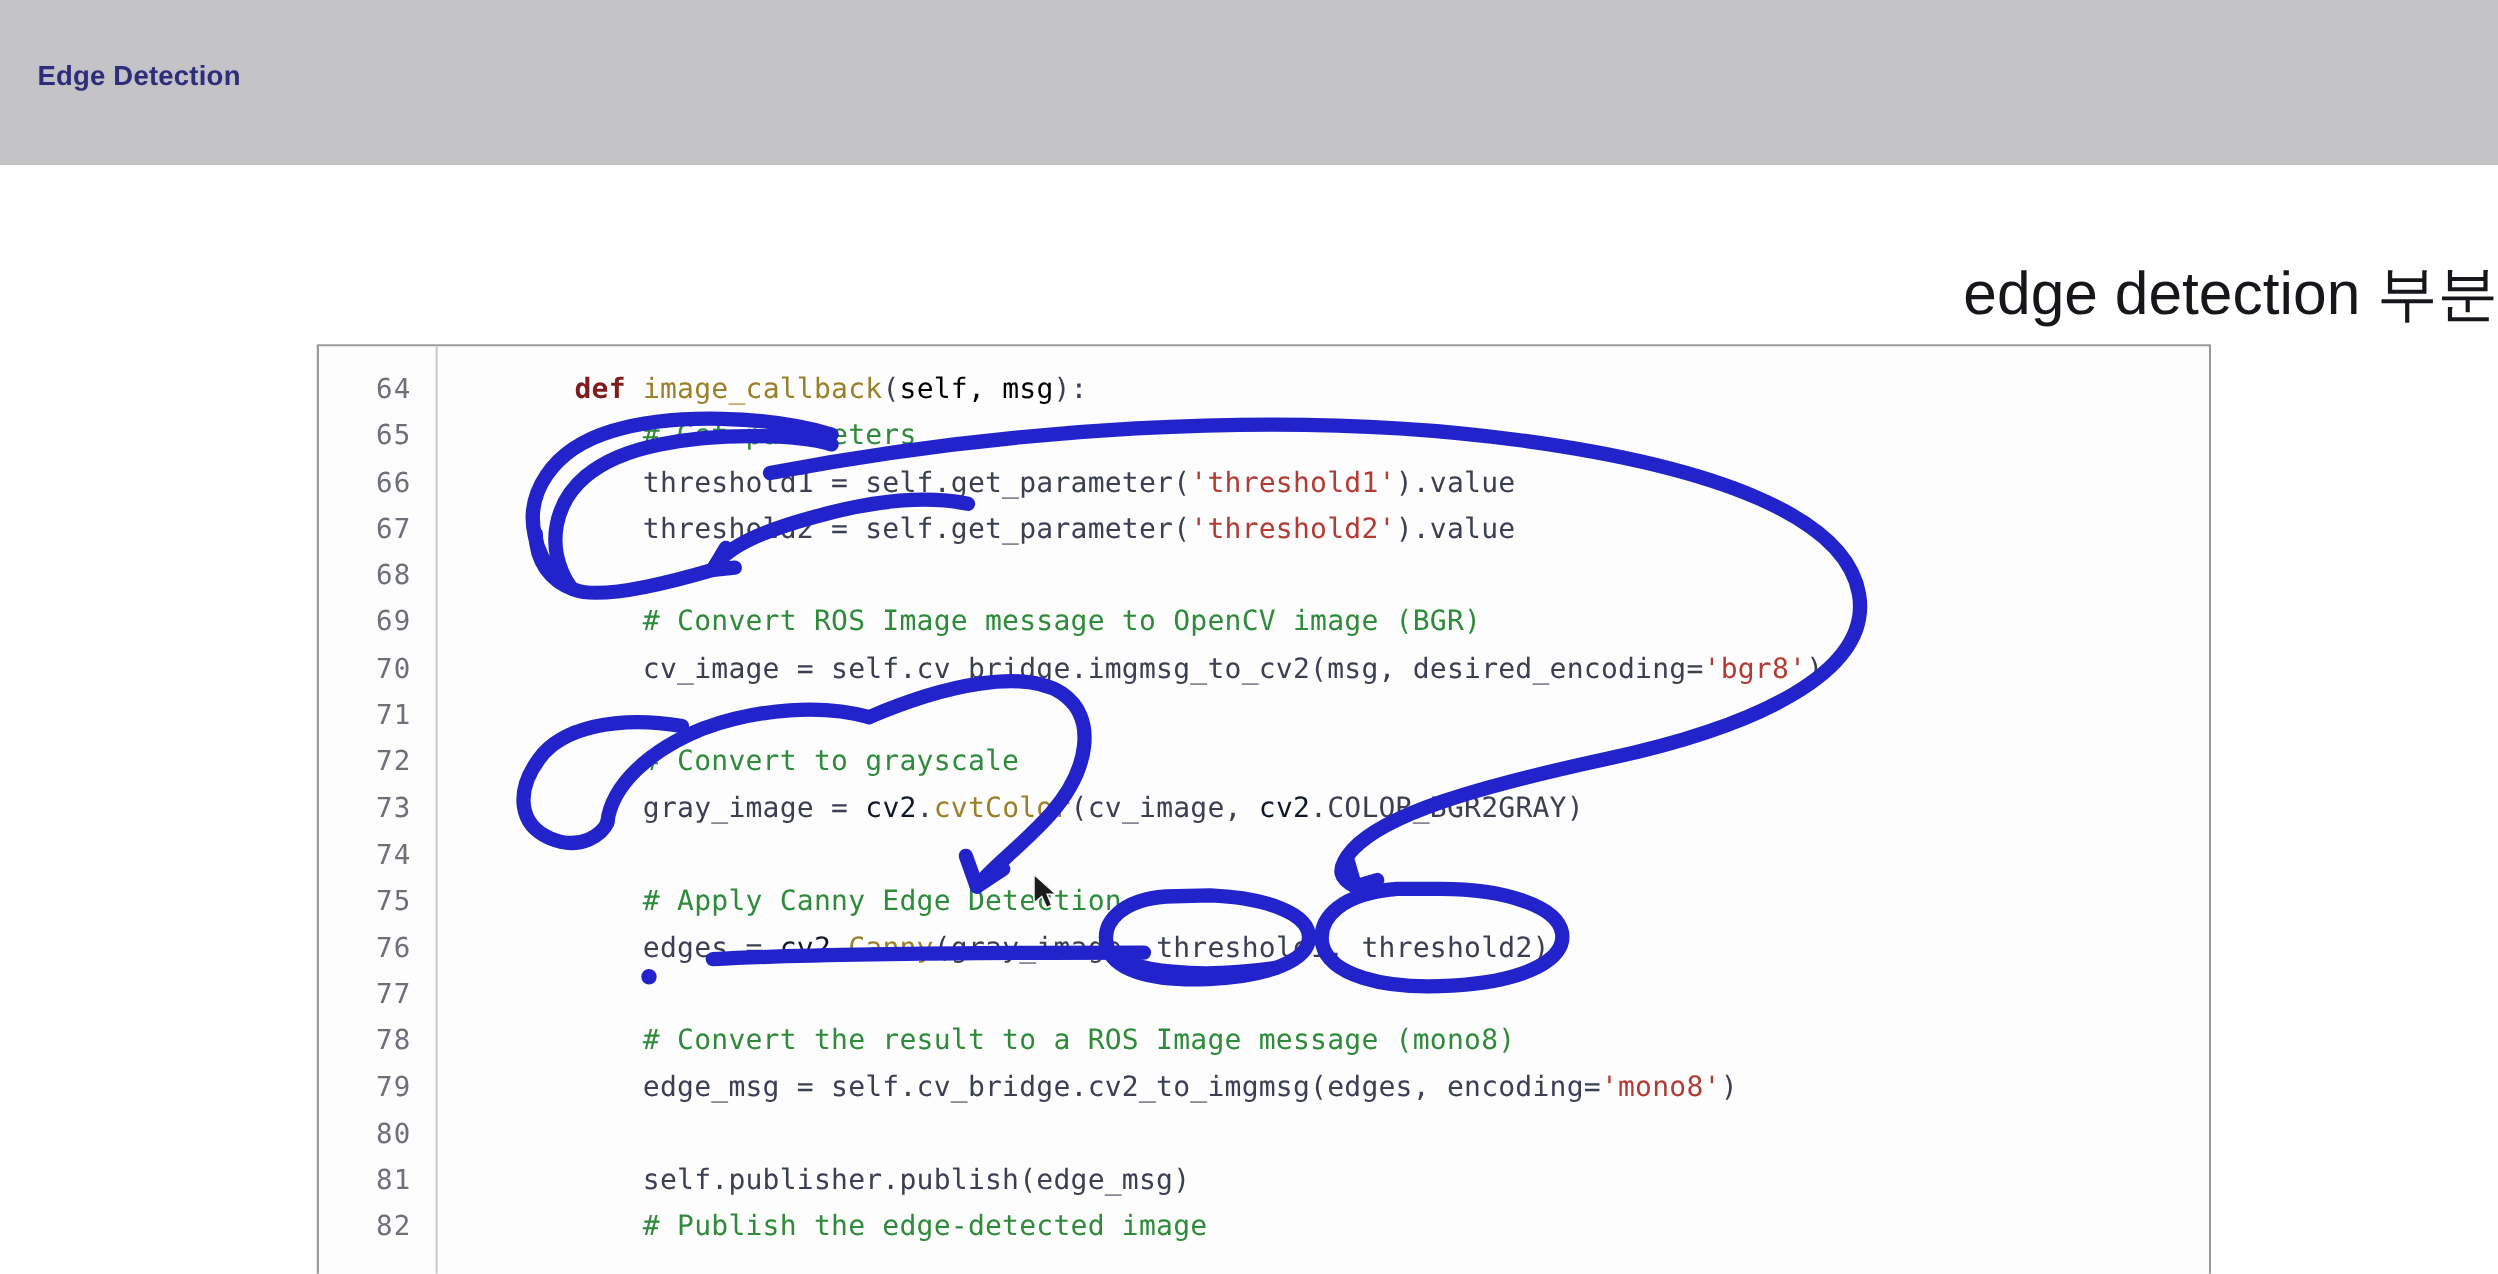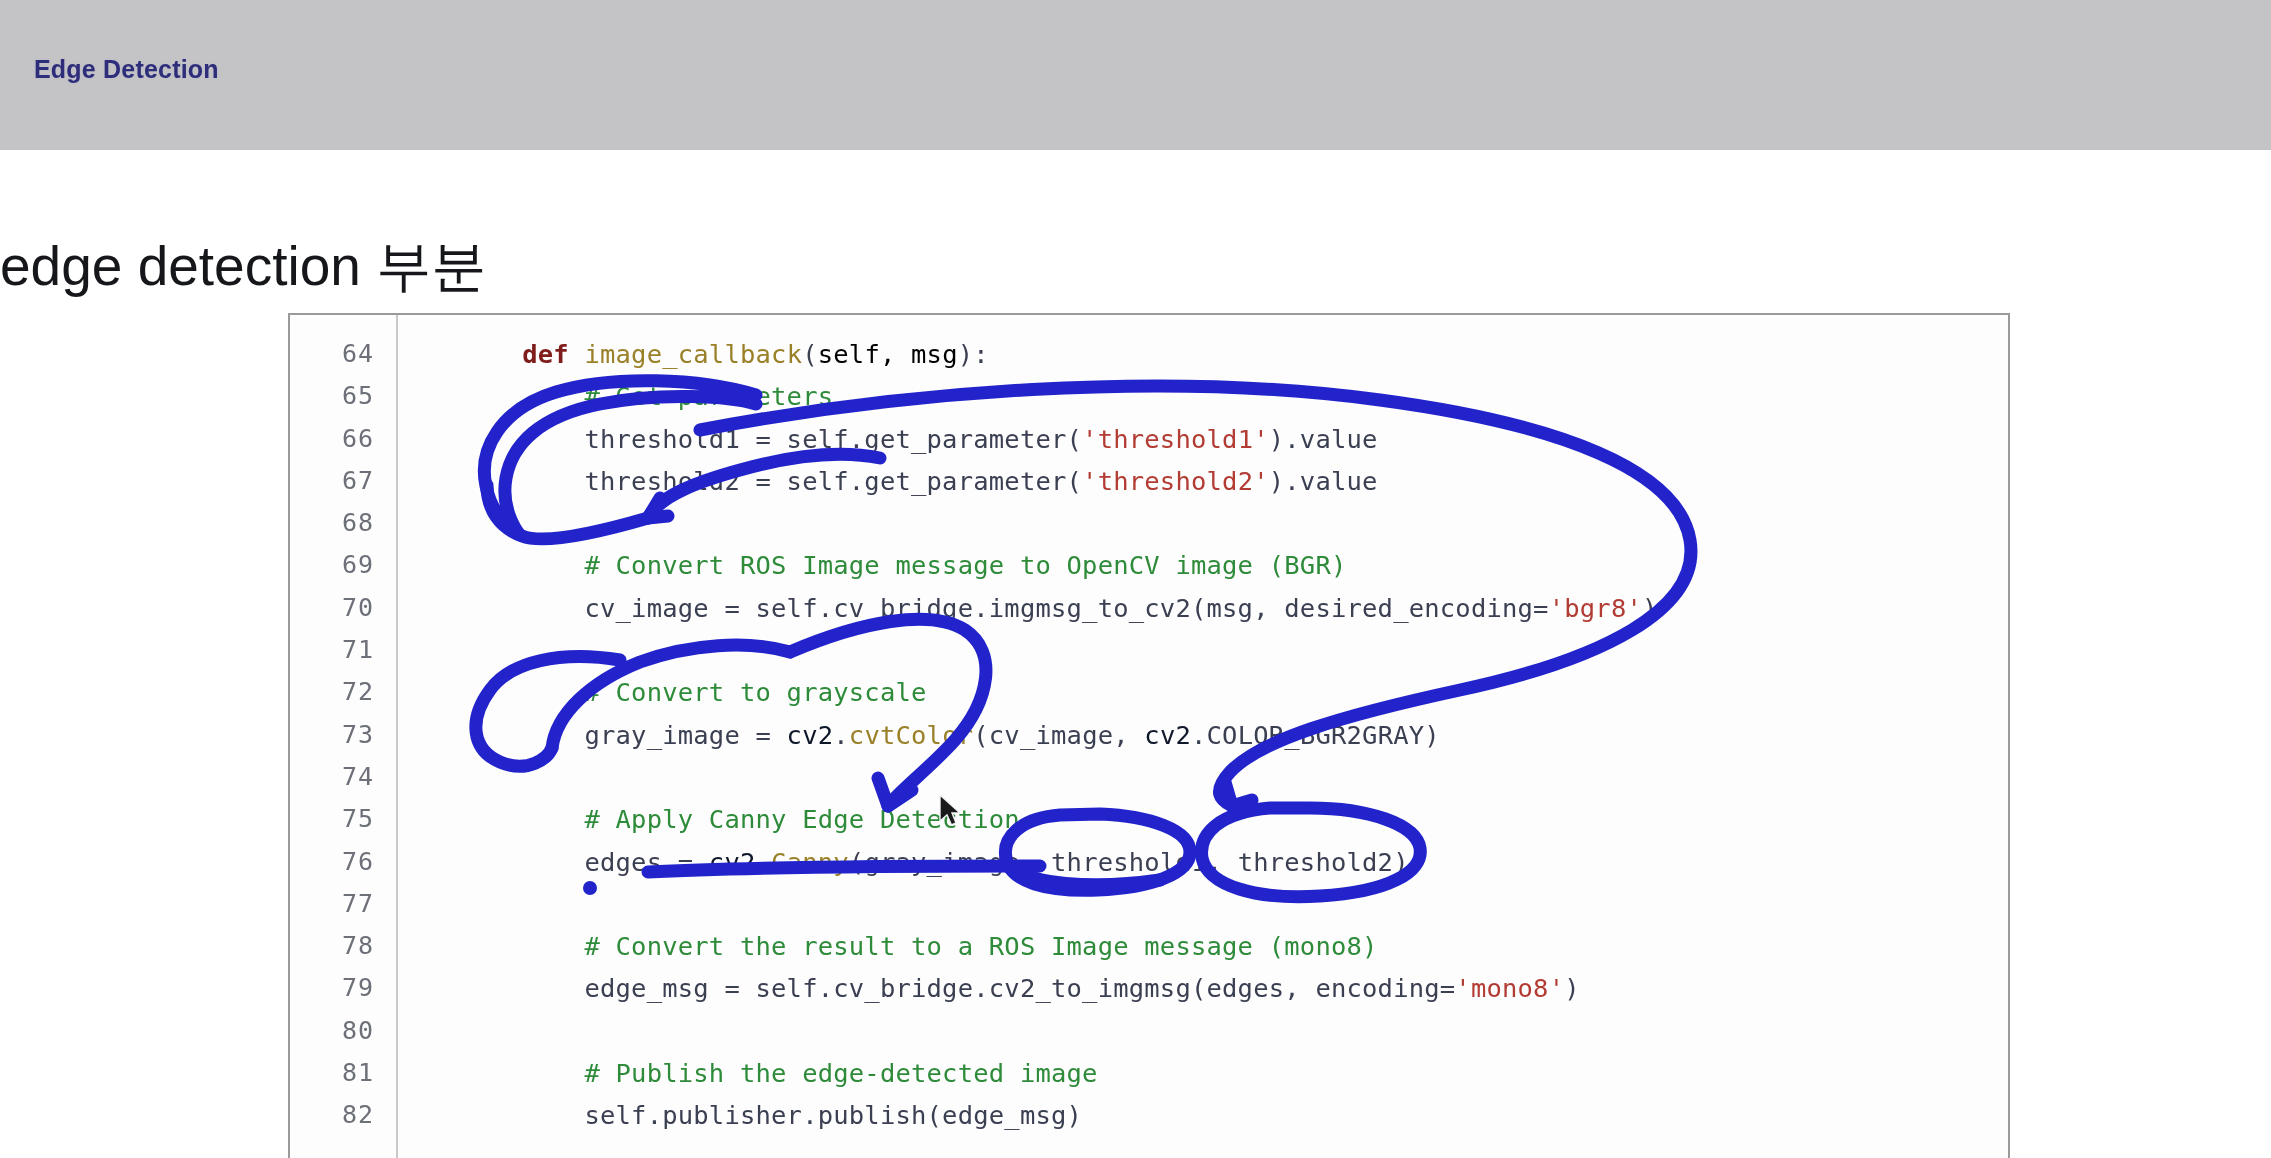--- a/index.html
+++ b/index.html
@@ -47,21 +47,21 @@
     width: 2271px;
     height: 1008px;
     background: #ffffff;
   }
 
   #slide-title {
     position: absolute;
     left: 0;
     top: 80px;
     width: 2271px;
-    text-align: left;
+    text-align: right;
     font-size: 55px;
     font-weight: 400;
     color: #15171a;
     font-family: "Liberation Sans", sans-serif;
   }
 
   
   #code-panel {
     position: absolute;
     left: 288px;
@@ -195,22 +195,22 @@
             <div class="cl">&nbsp;</div>
             <div class="cl"><span class="t-pl">        </span><span class="t-com"># Convert to grayscale</span></div>
             <div class="cl"><span class="t-pl">        </span><span class="t-id">gray_image = </span><span class="t-mod">cv2</span><span class="t-id">.</span><span class="t-fn">cvtColor</span><span class="t-id">(cv_image, </span><span class="t-mod">cv2</span><span class="t-id">.COLOR_BGR2GRAY)</span></div>
             <div class="cl">&nbsp;</div>
             <div class="cl"><span class="t-pl">        </span><span class="t-com"># Apply Canny Edge Detection</span></div>
             <div class="cl"><span class="t-pl">        </span><span class="t-id">edges = </span><span class="t-mod">cv2</span><span class="t-id">.</span><span class="t-fn">Canny</span><span class="t-id">(gray_image, threshold1, threshold2)</span></div>
             <div class="cl">&nbsp;</div>
             <div class="cl"><span class="t-pl">        </span><span class="t-com"># Convert the result to a ROS Image message (mono8)</span></div>
             <div class="cl"><span class="t-pl">        </span><span class="t-id">edge_msg = self.cv_bridge.cv2_to_imgmsg(edges, encoding=</span><span class="t-str">'mono8'</span><span class="t-id">)</span></div>
             <div class="cl">&nbsp;</div>
+            <div class="cl"><span class="t-pl">        </span><span class="t-id">self.publisher.publish(edge_msg)</span></div>
             <div class="cl"><span class="t-pl">        </span><span class="t-com"># Publish the edge-detected image</span></div>
-            <div class="cl"><span class="t-pl">        </span><span class="t-id">self.publisher.publish(edge_msg)</span></div>
           </div>
       </div>
     </div>
 
   </div>
 
   <svg id="annotations" viewBox="0 0 2271 1158" xmlns="http://www.w3.org/2000/svg">
     <g fill="none" stroke="#2323cc" stroke-width="13" stroke-linecap="round" stroke-linejoin="round">
 
       <path d="M 756 395 C 700 378 612 375 556 392 C 500 409 478 450 486 486

